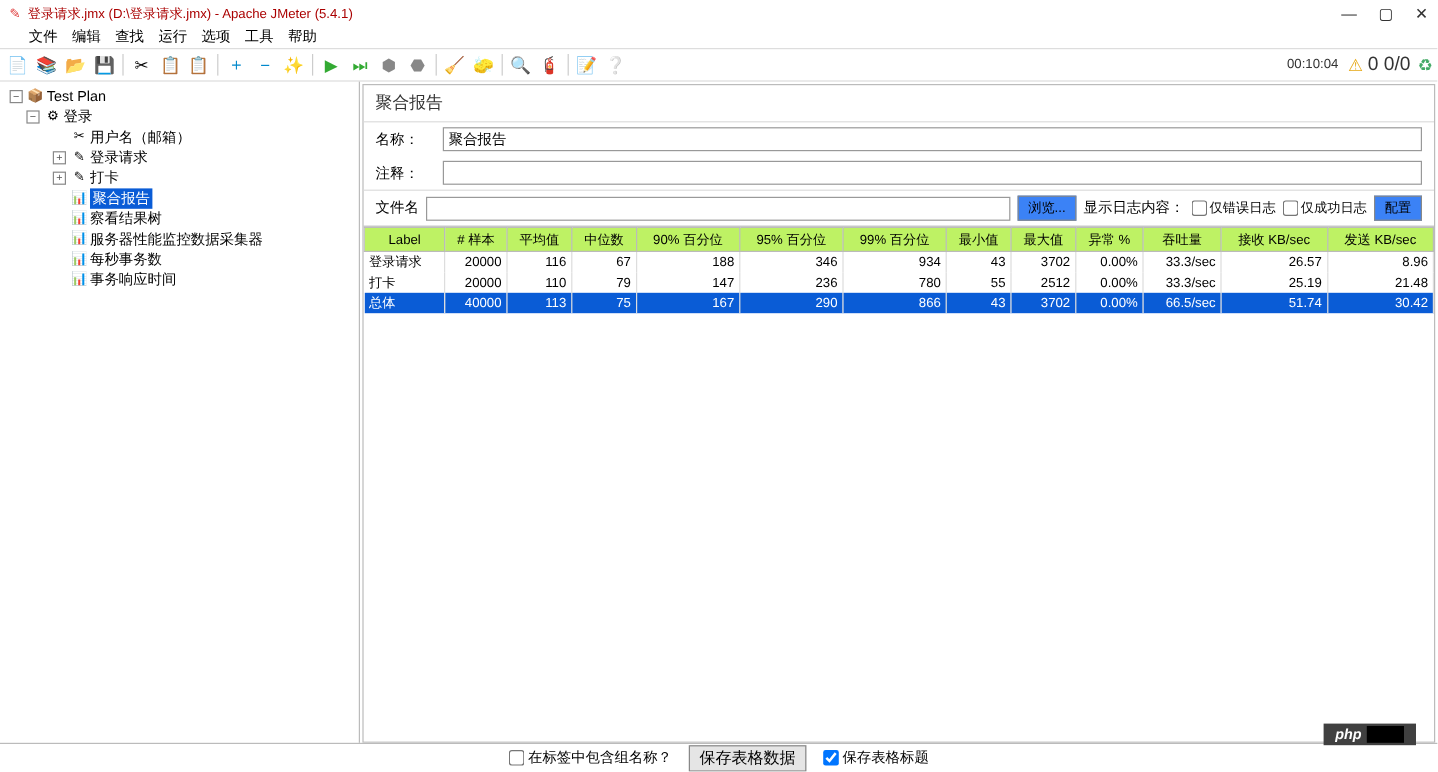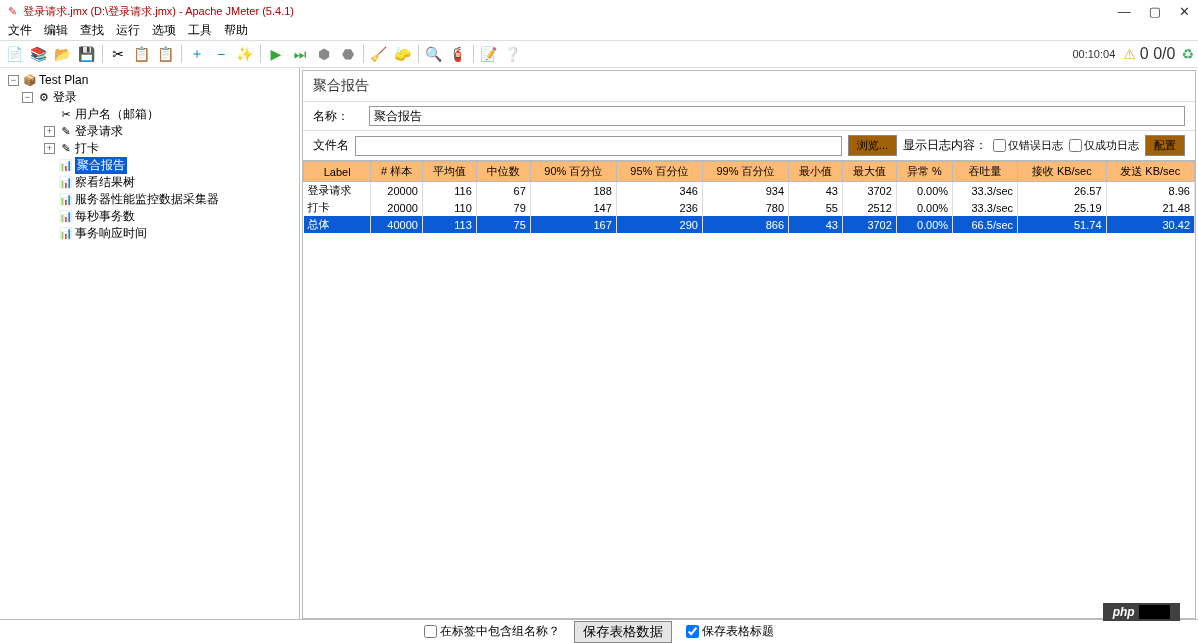--- a/index.html
+++ b/index.html
@@ -1,20 +1,20 @@
 <!DOCTYPE html>
 <html><head>
 <meta charset="utf-8">
 <style>
 * { margin: 0; padding: 0; box-sizing: border-box; font-family: "Microsoft YaHei", "SimSun", sans-serif; }
 body { width: 1198px; height: 643px; background: #fff; font-size: 12px; overflow: hidden; position: relative; }
 .titlebar { height: 22px; display: flex; align-items: center; padding: 0 8px; color: #a00; font-size: 11px; }
 .titlebar .title-text { flex: 1; }
 .titlebar .winbtns { display: flex; gap: 18px; color: #333; font-size: 13px; }
-.menubar { height: 18px; display: flex; gap: 12px; padding: 0 8px; font-size: 12px; color: #000; }
+.menubar { height: 18px; display: flex; gap: 12px; padding: 0 24px; font-size: 12px; color: #000; }
 .menubar span { cursor: default; }
 .toolbar { height: 28px; border-top: 1px solid #ddd; border-bottom: 1px solid #ddd; display: flex; align-items: center; padding: 0 4px; gap: 2px; }
 .toolbar .tb { width: 22px; height: 22px; display: flex; align-items: center; justify-content: center; font-size: 14px; cursor: pointer; }
 .toolbar .sep { width: 1px; height: 18px; background: #ccc; margin: 0 2px; }
 .toolbar .spacer { flex: 1; }
 .toolbar .timer { font-size: 11px; color: #333; margin-right: 4px; }
 .toolbar .warn { color: #e6a817; font-size: 14px; margin: 0 2px; }
 .toolbar .counter { font-size: 16px; color: #333; margin-right: 4px; }
 .toolbar .clear { color: #4a6; font-size: 14px; }
 .main { display: flex; height: calc(100% - 90px); }
@@ -29,26 +29,26 @@
 .tree .lvl0 { padding-left: 4px; }
 .tree .lvl1 { padding-left: 18px; }
 .tree .lvl2 { padding-left: 40px; }
 .tree .lvl3 { padding-left: 40px; }
 .content { flex: 1; display: flex; flex-direction: column; border: 1px solid #bbb; margin: 2px; }
 .panel-title { padding: 6px 10px; font-size: 14px; color: #333; border-bottom: 1px solid #ddd; }
 .form-row { display: flex; align-items: center; padding: 4px 10px; gap: 6px; }
 .form-row .lbl { width: 50px; }
 .form-row input[type=text] { flex: 1; border: 1px solid #999; padding: 2px 4px; font-size: 12px; }
 .filebar { display: flex; align-items: center; padding: 4px 10px; gap: 6px; border-top: 1px solid #ddd; }
-.filebar .btn { border: 1px solid #888; background: #a16207; padding: 2px 8px; cursor: pointer; font-size: 11px; }
+.filebar .btn { border: 1px solid #888; background: #3b82f6; padding: 2px 8px; cursor: pointer; font-size: 11px; }
 .filebar input[type=text] { border: 1px solid #999; padding: 2px 4px; font-size: 12px; }
 .filebar label { display: flex; align-items: center; gap: 2px; font-size: 11px; }
 .table-wrap { flex: 1; overflow: auto; border-top: 1px solid #bbb; }
 table { width: 100%; border-collapse: collapse; font-size: 11px; }
-th { border: 1px solid #bbb; background: #fdba74; padding: 2px 4px; font-weight: normal; text-align: center; }
+th { border: 1px solid #bbb; background: #bef264; padding: 2px 4px; font-weight: normal; text-align: center; }
 td { border-right: 1px solid #ddd; padding: 1px 4px; text-align: right; }
 td:first-child { text-align: left; }
 tr.selrow td { background: #0a5cd6; color: #fff; }
 .footer { position: absolute; bottom: 0; left: 0; right: 0; height: 24px; border-top: 1px solid #bbb; display: flex; align-items: center; justify-content: center; gap: 14px; font-size: 12px; background: #fff; }
 .footer label { display: flex; align-items: center; gap: 3px; }
 .footer .btn { border: 1px solid #888; background: #e5e5e5; padding: 1px 8px; cursor: pointer; }
 .phpmark { position: absolute; right: 18px; bottom: 22px; background: #404040; color: #fff; padding: 2px 10px; font-size: 12px; font-style: italic; font-weight: bold; }
 .phpmark .bk { background: #000; color: #000; padding: 0 14px; margin-left: 4px; }
 </style>
 </head>
@@ -182,20 +182,24 @@
           </div>
         </li>
     </ul>
   </div>
 
   <div class="content">
     <div class="panel-title">聚合报告</div>
     <div class="form-row">
       <span class="lbl">名称：</span>
       <input type="text" value="聚合报告" style="">
+    </div>
+    <div class="form-row">
+      <span class="lbl">注释：</span>
+      <input type="text" value="" style="">
     </div>
     <div class="filebar">
       <span>文件名</span>
       <input type="text" style="flex: 1 1 0%;" value="">
       <button class="btn">浏览...</button>
       <span>显示日志内容：</span>
       <label>
           <input type="checkbox" style="">
           <span>仅错误日志</span>
         </label>

